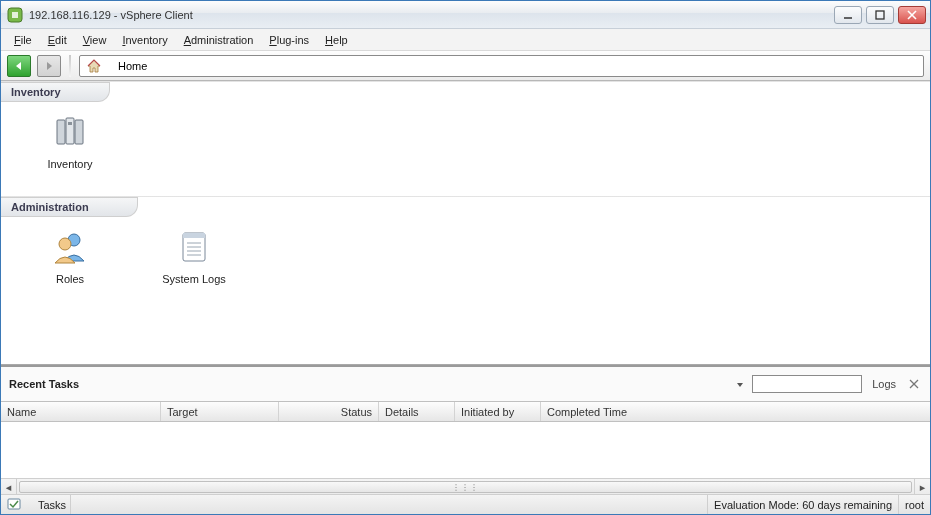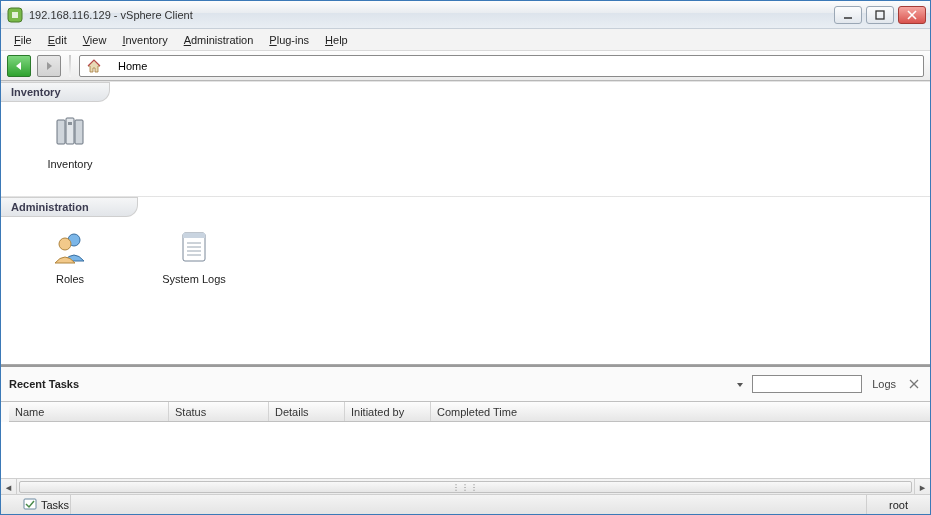--- a/index.html
+++ b/index.html
@@ -36,32 +36,32 @@
 
   .recent { border-top: 2px solid #9a9a9a; background: #fafafa; display: flex; flex-direction: column; }
   .recent-head { height: 24px; display: flex; align-items: center; padding: 17px 8px; gap: 6px; }
   .recent-head .rh-title { font-weight: bold; color: #222; }
   .recent-head .flex { flex: 1; }
   .recent-head input { border: 1px solid #8a8a8a; height: 18px; width: 110px; padding: 0 4px; font-family: inherit; font-size: 11px; }
   .recent-head .clear { color: #444; padding: 0 4px; }
   .recent-head .dd { width: 10px; height: 10px; }
 
   .grid { border-top: 1px solid #c0c0c0; }
-  .grid-head { display: flex; height: 20px; background: linear-gradient(#fdfdfd,#e6e6e6); border-bottom: 1px solid #c0c0c0; margin-left: 8px; }
+  .grid-head { display: flex; height: 20px; background: linear-gradient(#fdfdfd,#e6e6e6); border-bottom: 1px solid #c0c0c0; }
   .gh { border-right: 1px solid #d3d3d3; padding: 2px 6px; color: #333; display: flex; align-items: center; gap: 3px; }
   .gh:last-child { border-right: none; }
   .grid-body { height: 56px; background: #fff; }
   .grid-scroll { height: 16px; background: linear-gradient(#f4f4f4,#ececec); border-top: 1px solid #cfcfcf; position: relative; }
   .grid-scroll .ar { position: absolute; top: 0; width: 16px; height: 16px; display: flex; align-items: center; justify-content: center; color: #555; }
   .grid-scroll .ar.l { left: 0; border-right: 1px solid #cfcfcf; }
   .grid-scroll .ar.r { right: 0; border-left: 1px solid #cfcfcf; }
   .grid-scroll .thumb { position: absolute; left: 18px; right: 18px; top: 2px; height: 12px; background: linear-gradient(#f8f8f8,#e6e6e6); border: 1px solid #c0c0c0; border-radius: 2px; display:flex;align-items:center;justify-content:center;color:#777; font-size:8px; letter-spacing:1px; }
 
   .statusbar { height: 20px; background: linear-gradient(#f4f4f4,#e4e4e4); border-top: 1px solid #cfcfcf; display: flex; align-items: stretch; }
-  .status-seg { border-right: 1px solid #cfcfcf; display: flex; align-items: center; padding: 0 22px; gap: 4px; color: #222; }
+  .status-seg { border-right: 1px solid #cfcfcf; display: flex; align-items: center; padding: 0 6px; gap: 17px; color: #222; }
   .status-seg:last-child { border-right: none; }
   .status-seg.fill { flex: 1; }
   .status-seg.tasks { width: 70px; }
 
   .close-x { width:16px; height:16px; display:flex; align-items:center; justify-content:center; color:#555; }
 </style>
 </head>
 <body>
 
 <div class="window">
@@ -197,21 +197,24 @@
             <line x1="1" y1="1" x2="9" y2="9" stroke="#777" stroke-width="1.3"></line>
             <line x1="9" y1="1" x2="1" y2="9" stroke="#777" stroke-width="1.3"></line>
           </svg>
       </span>
     </div>
     <div class="grid">
       <div class="grid-head" id="grid-head">
           <div class="gh" style="width: 160px;">
             <span>Name</span>
           </div>
-          <div class="gh" style="width: 100px;">
+          <div class="gh" style="width: 118px;">
+            <span>Target</span>
+          </div>
+          <div class="gh" style="width: 100px; justify-content: flex-end;">
             <span>Status</span>
           </div>
           <div class="gh" style="width: 76px;">
             <span>Details</span>
           </div>
           <div class="gh" style="width: 86px;">
             <span>Initiated by</span>
           </div>
           <div class="gh" style="width: 118px;">
             <span>Completed Time</span>
@@ -230,16 +233,17 @@
     <div class="status-seg tasks">
       <span>
         <svg width="14" height="14" viewBox="0 0 14 14">
             <rect x="1" y="2" width="12" height="10" rx="1" fill="#fff" stroke="#6a889f"></rect>
             <path d="M3 7 L6 10 L11 4" fill="none" stroke="#4a8a4a" stroke-width="1.5"></path>
           </svg>
       </span>
       <span>Tasks</span>
     </div>
     <div class="status-seg fill"></div>
+    <div class="status-seg">Evaluation Mode: 60 days remaining</div>
     <div class="status-seg">root</div>
   </div>
 
 </div>
 
 </body></html>

